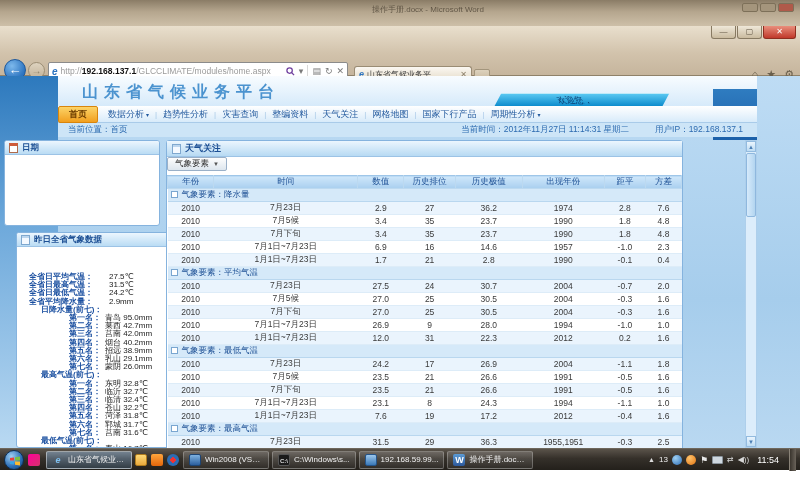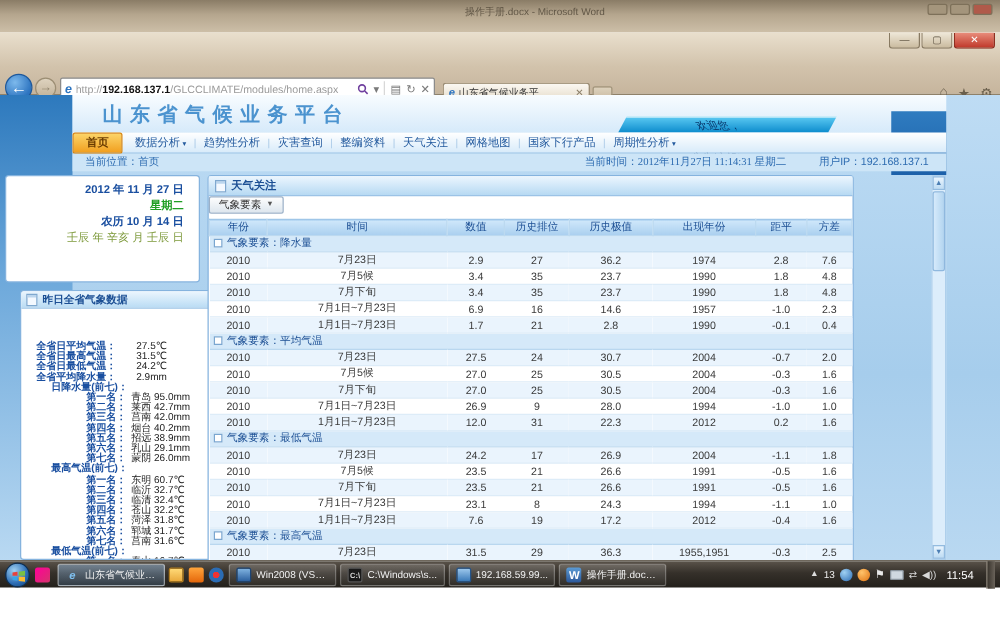--- a/index.html
+++ b/index.html
@@ -94,21 +94,21 @@
               display:flex; align-items:center; padding-left:0; }
   .nav-item { color:#235a9e; font-size:9px; padding:0 6px; white-space:nowrap; }
   .nav-item.active { background:linear-gradient(180deg,#fcd468,#f19f1f); border:1px solid #d9850c;
                      border-radius:2px; color:#6b3c00; font-weight:bold; padding:1px 10px; margin-right:4px; }
   .nav-sep { color:#a9c9e7; font-size:8px; }
   .nav-arrow { font-size:6px; color:#235a9e; margin-left:2px; }
 
   #crumb-band { left:58px; top:47px; width:699px; height:14px; background:#cde5f7;
                 display:flex; align-items:center; font-size:8.5px; color:#2d6bb0; }
   #crumb { padding-left:10px; flex:1; }
-  #crumb-time { margin-right:26px;font-family:Liberation Serif, serif; }
+  #crumb-time { margin-right:26px; }
   #crumb-ip { margin-right:14px; }
 
   
   .panel { position:absolute; background:#fff; border:1px solid #85b3de; border-radius:3px; overflow:hidden; }
   .panel-h { height:14px; background:linear-gradient(180deg,#ecf6fe,#badcf4); border-bottom:1px solid #9cc3e6;
              display:flex; align-items:center; padding-left:4px; color:#1c4f94; font-weight:bold; font-size:8.5px; }
   .ph-ic { width:9px; height:10px; background:#fff; border:1px solid #b06a4a; border-top:3px solid #cf5b3a;
            margin-right:4px; }
   .ph-ic2 { width:9px; height:10px; background:#f4f9ff; border:1px solid #7fa8cf;
             box-shadow:inset 0 2px 0 #bcd6ee; margin-right:4px; }
@@ -283,25 +283,23 @@
       <span class="nav-sep">|</span>
       <span class="nav-item">周期性分析<span class="nav-arrow">▾</span></span>
     </div>
   <div class="abs" id="crumb-band">
     <span id="crumb">当前位置：首页</span>
     <span id="crumb-time">当前时间：2012年11月27日 11:14:31 星期二</span>
     <span id="crumb-ip">用户IP：192.168.137.1</span>
   </div>
 
   <div class="panel" id="date-panel">
-    <div id="date-body">
-      <div class="d-blue">2012 年 11 月 27 日</div>
-      <div class="d-green">星期二</div>
-      <div class="d-blue">农历 10 月 14 日</div>
-      <div class="d-ganzhi">壬辰 年 辛亥 月 壬辰 日</div>
+    <div class="panel-h">
+      <span class="ph-ic"></span>
+      <span>日期</span>
     </div>
   </div>
 
   <div class="panel" id="weather-panel">
     <div class="panel-h">
       <span class="ph-ic2"></span>
       <span>昨日全省气象数据</span>
     </div>
     <div id="weather-body">
         <div class="sum-row">
@@ -345,21 +343,21 @@
           <span class="rk">第六名：</span>
           <span class="rv">乳山 29.1mm</span>
         </div>
         <div class="rank-row">
           <span class="rk">第七名：</span>
           <span class="rv">蒙阴 26.0mm</span>
         </div>
         <div class="sec-title">最高气温(前七)：</div>
         <div class="rank-row">
           <span class="rk">第一名：</span>
-          <span class="rv">东明 60.7℃</span>
+          <span class="rv">东明 32.8℃</span>
         </div>
         <div class="rank-row">
           <span class="rk">第二名：</span>
           <span class="rv">临沂 32.7℃</span>
         </div>
         <div class="rank-row">
           <span class="rk">第三名：</span>
           <span class="rv">临清 32.4℃</span>
         </div>
         <div class="rank-row">

